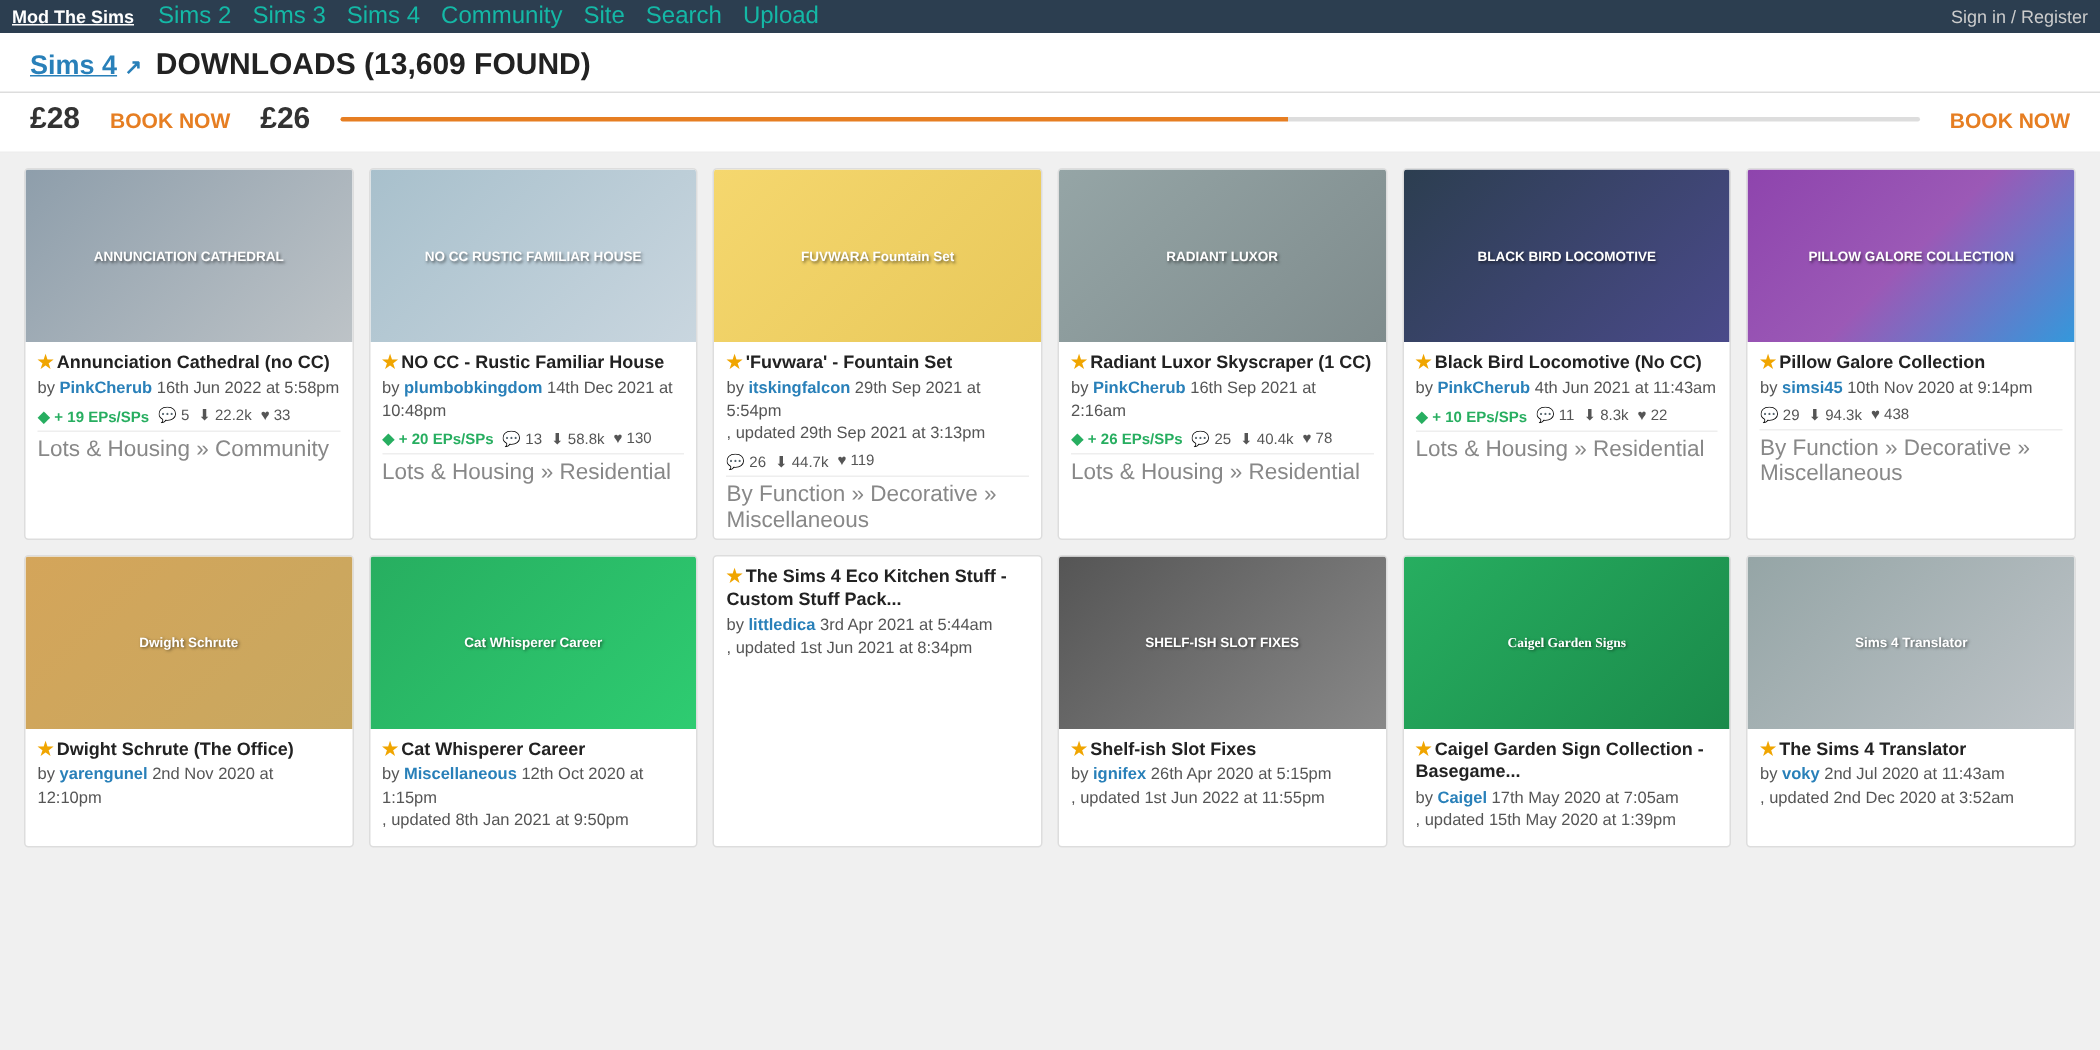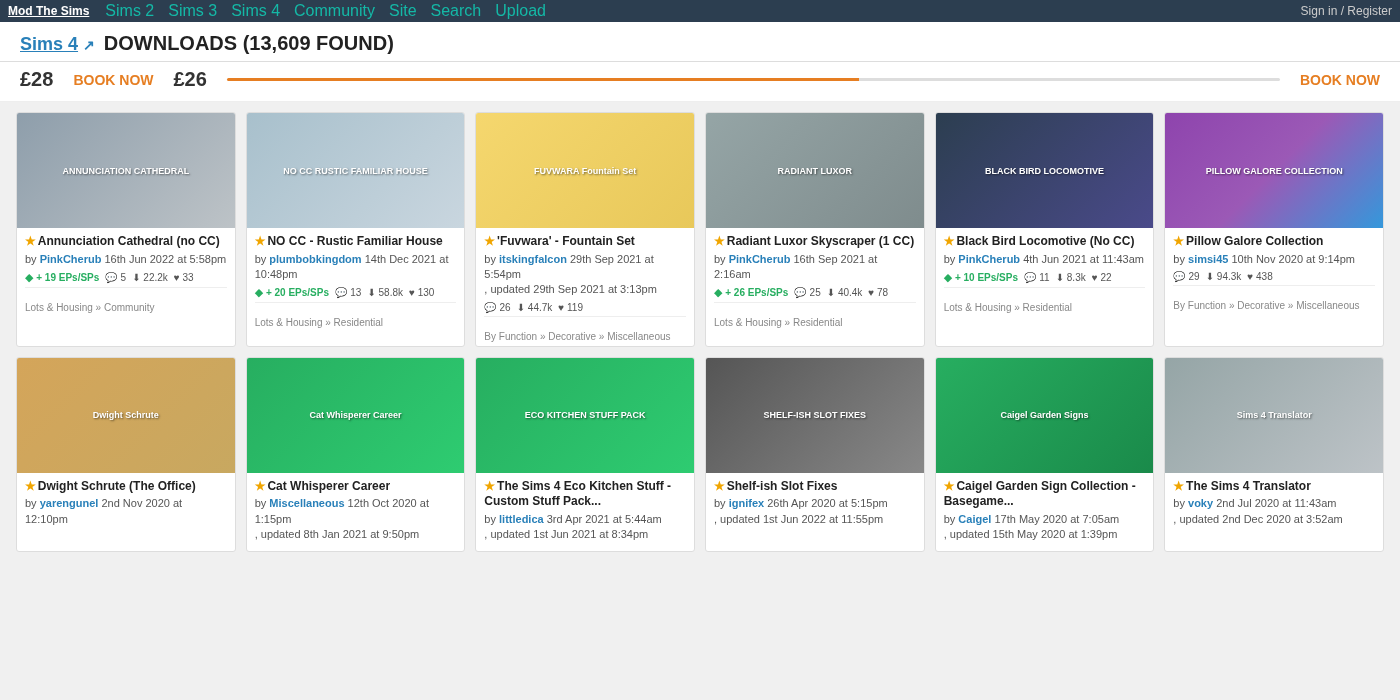--- a/index.html
+++ b/index.html
@@ -165,38 +165,38 @@
       color: #27ae60;
       font-size: 10px;
       font-weight: bold;
     }
     .card-stats .stat-group {
       display: flex;
       align-items: center;
       gap: 2px;
     }
     .card-category {
-      font-size: 10px;
+      font-size: 15px;
       color: #888;
       margin-top: 3px;
       border-top: 1px solid #eee;
-      padding-top: 14px;
+      padding-top: 3px;
     }
 
     
     .thumb-1 { background: linear-gradient(135deg, #8e9eab, #bdc3c7); }
     .thumb-2 { background: linear-gradient(135deg, #a8c0cc, #c9d6df); }
     .thumb-3 { background: linear-gradient(135deg, #f5d76e, #e8c85a); }
     .thumb-4 { background: linear-gradient(135deg, #95a5a6, #7f8c8d); }
     .thumb-5 { background: linear-gradient(135deg, #2c3e50, #4a4a8a); }
     .thumb-6 { background: linear-gradient(135deg, #8e44ad, #9b59b6, #3498db); }
     .thumb-7 { background: linear-gradient(135deg, #d4a55a, #c8a860); }
     .thumb-8 { background: linear-gradient(135deg, #27ae60, #2ecc71); }
     .thumb-9 { background: linear-gradient(135deg, #555, #888); }
-    .thumb-11 { background: linear-gradient(135deg, #27ae60, #1a8a4a); }
+    .thumb-11 { background: linear-gradient(135deg, #27ae60, #1a8a4a); font-family: Liberation Serif, serif; }
     .thumb-12 { background: linear-gradient(135deg, #95a5a6, #bdc3c7); }
 
     .thumb-inner {
       width: 100%;
       height: 100%;
       display: flex;
       align-items: center;
       justify-content: center;
       color: #fff;
       font-size: 9px;
@@ -358,24 +358,20 @@
       <div class="card">
         <div class="card-thumb-placeholder thumb-8">
           <div class="thumb-inner">Cat Whisperer Career</div>
         </div>
         <div class="card-body">
           <div class="card-title"><span class="star">★</span>Cat Whisperer Career</div>
           <div class="card-meta">by <span class="author">Miscellaneous</span> 12th Oct 2020 at 1:15pm<br>, updated 8th Jan 2021 at 9:50pm</div>
         </div>
       </div>
       <div class="card">
-        <div class="card-thumb-placeholder thumb-8">
-          <div class="thumb-inner">ECO KITCHEN
-STUFF PACK</div>
-        </div>
         <div class="card-body">
           <div class="card-title"><span class="star">★</span>The Sims 4 Eco Kitchen Stuff - Custom Stuff Pack...</div>
           <div class="card-meta">by <span class="author">littledica</span> 3rd Apr 2021 at 5:44am<br>, updated 1st Jun 2021 at 8:34pm</div>
         </div>
       </div>
       <div class="card">
         <div class="card-thumb-placeholder thumb-9">
           <div class="thumb-inner">SHELF-ISH
 SLOT FIXES</div>
         </div>

